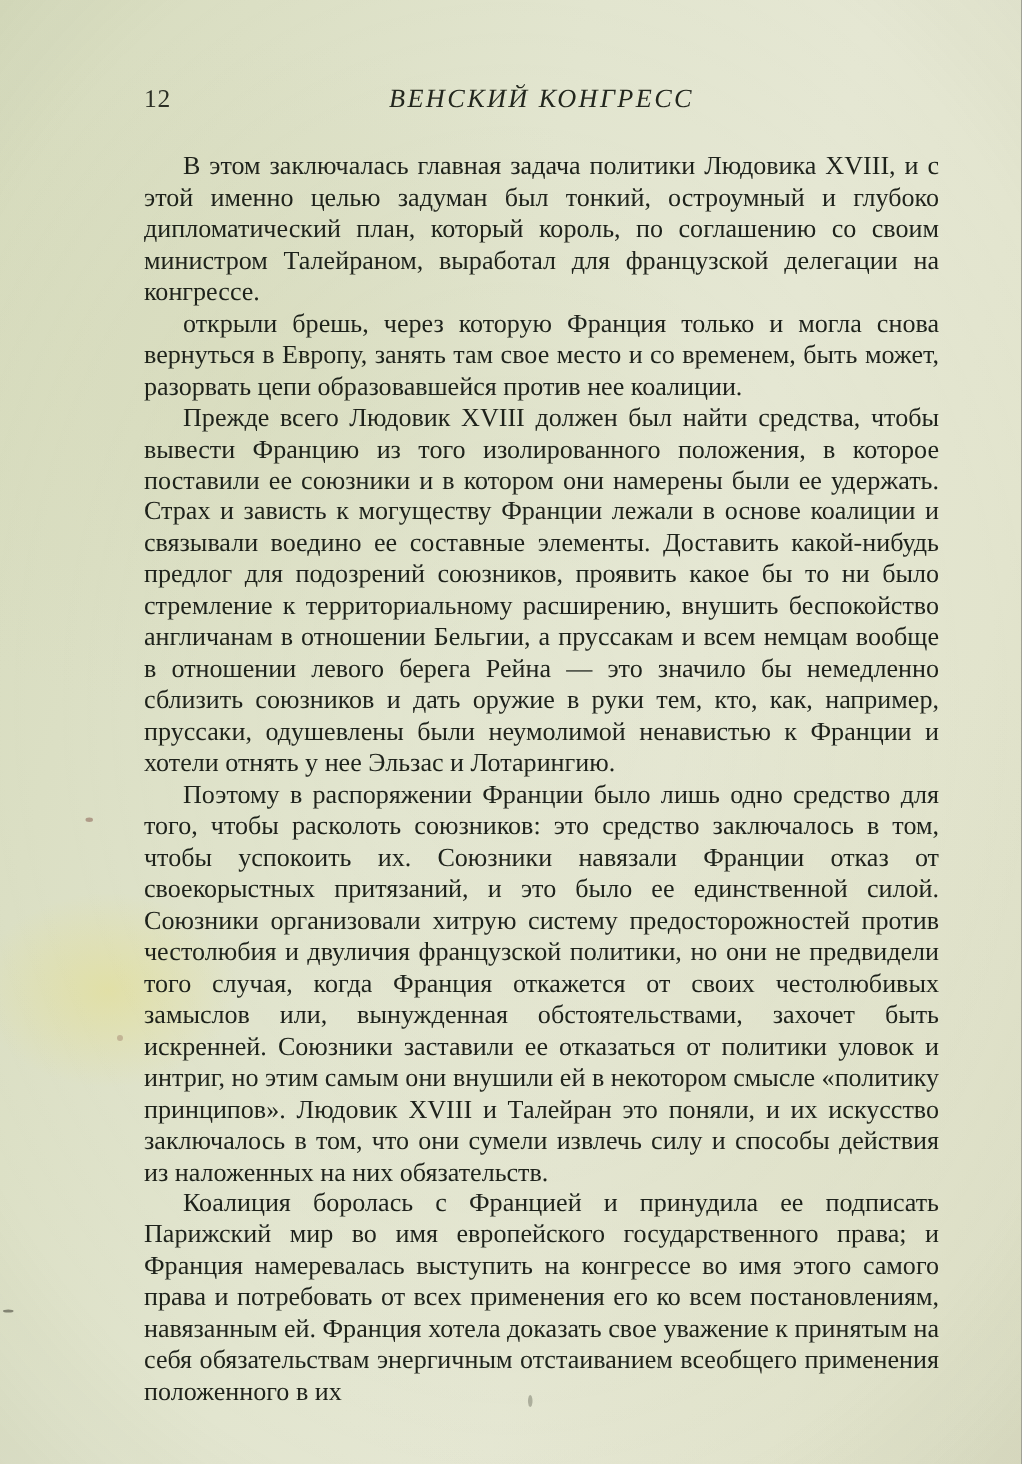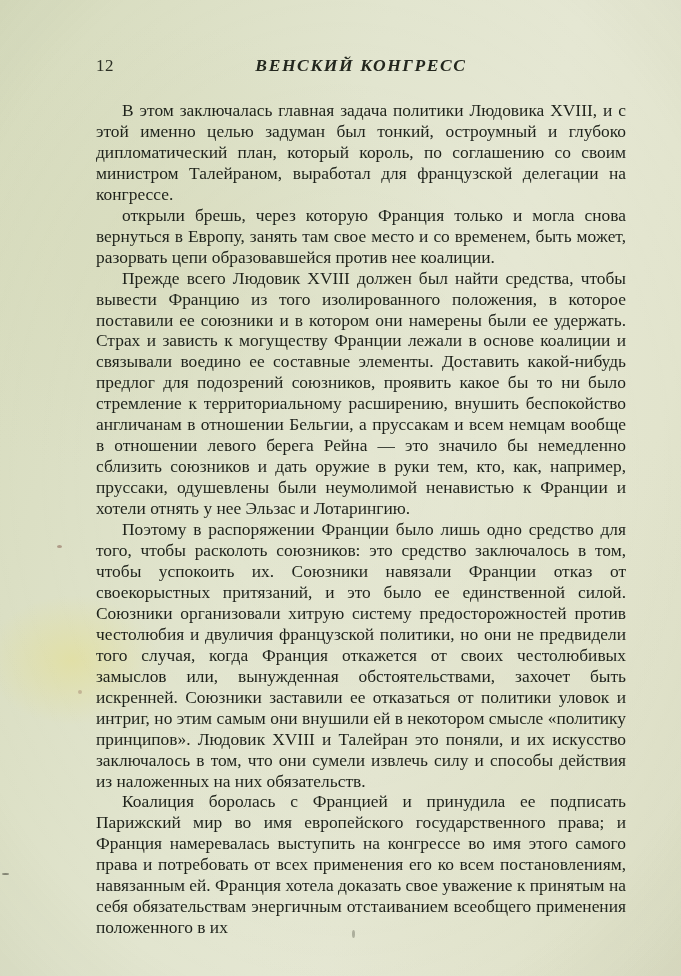--- a/index.html
+++ b/index.html
@@ -56,21 +56,21 @@
     color: #2b2f25;
     font-family: "Liberation Serif", "DejaVu Serif", serif;
   }
   .head-title {
     position: absolute;
     left: 0;
     right: 0;
     top: -1px;
     text-align: center;
     font-style: italic;
-    font-weight: 700;
+    font-weight: 400;
     font-size: 17.5px;
     letter-spacing: 1.6px;
     color: #23271e;
   }
 
   
   .body-text {
     margin-top: 10px;
     font-size: 17.4px;
     line-height: 20.95px;

